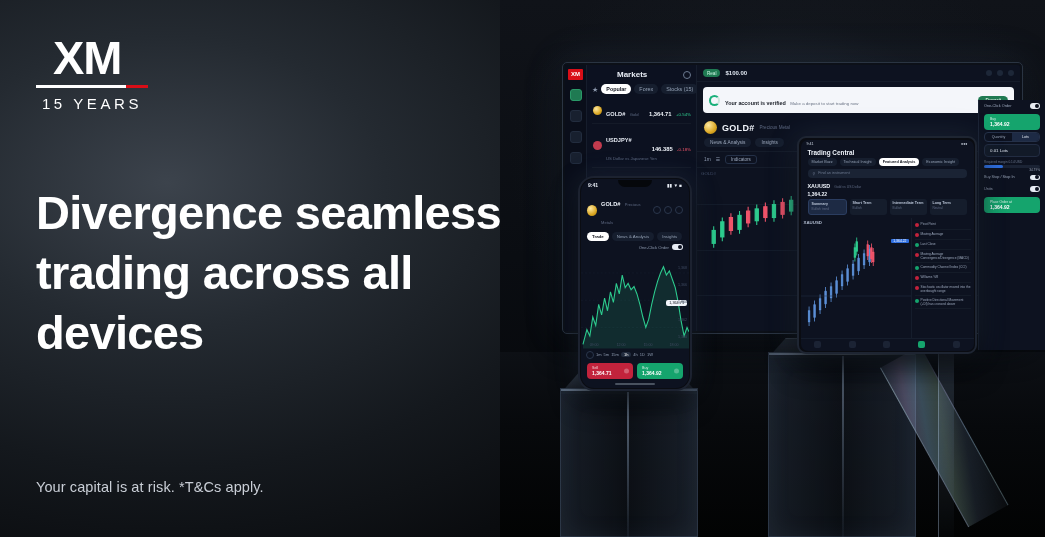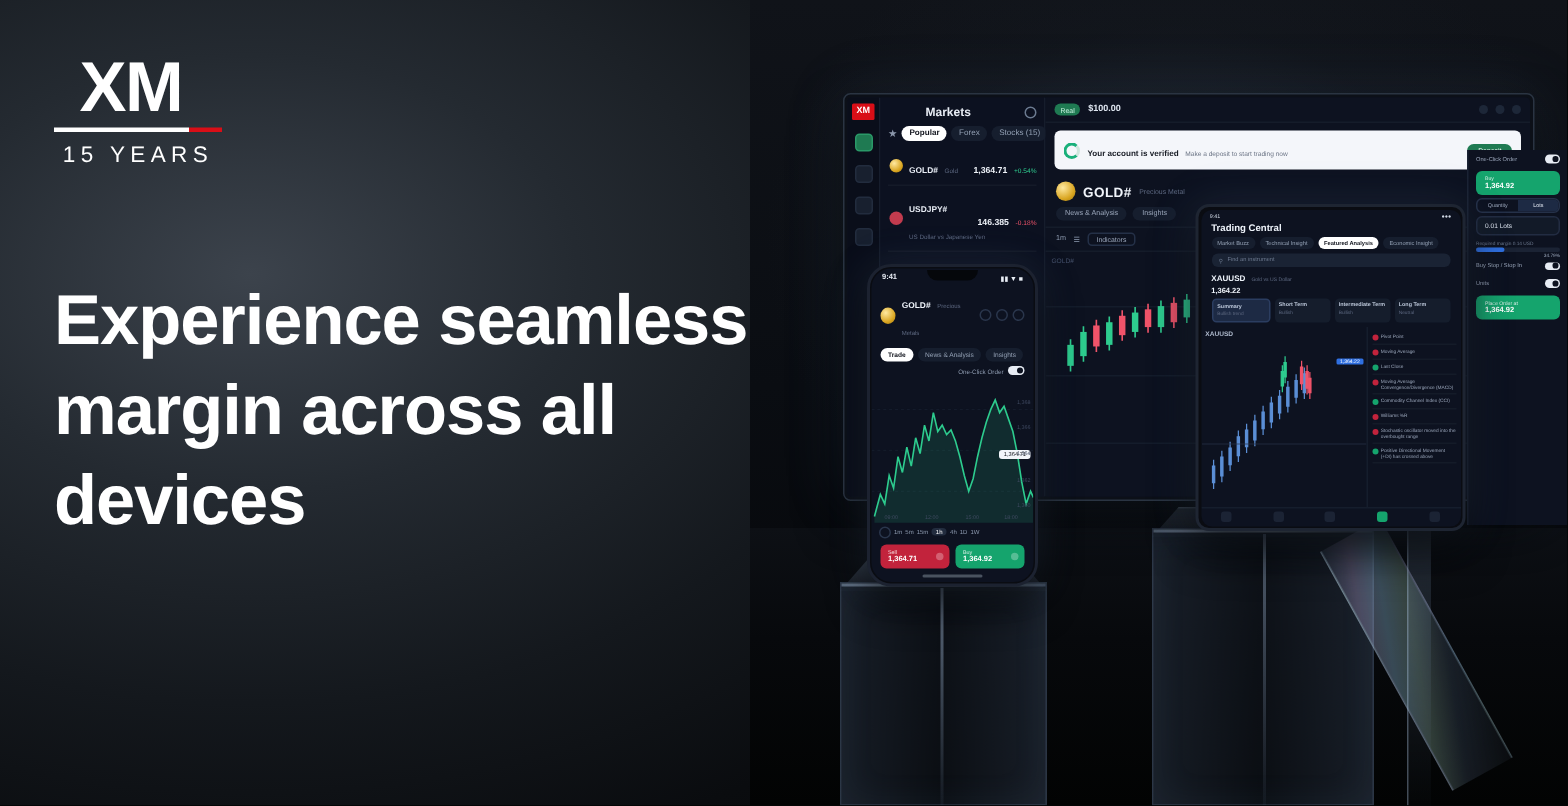--- a/index.html
+++ b/index.html
@@ -284,21 +284,22 @@
       <div class="logo-tri"></div>
       <div class="logo-xm">XM</div>
     </div>
     <div class="logo-rule">
       <div class="logo-rule-w"></div>
       <div class="logo-rule-r"></div>
     </div>
     <div class="logo-years">15 YEARS</div>
   </div>
 
-  <h1 class="headline">Experience seamless margin across all devices</h1>
+  <h1 class="headline">Divergence seamless trading across all devices</h1>
+  <div class="disclaimer">Your capital is at risk. *T&amp;Cs apply.</div>
 
   <div class="pod-a-top"></div>
   <div class="podium pod-a"></div>
   <div class="pod-a-edge"></div>
   <div class="pod-b-top"></div>
   <div class="podium pod-b"></div>
   <div class="pod-b-edge"></div>
   <div class="prism"></div>
   <div class="prism-2"></div>
 

